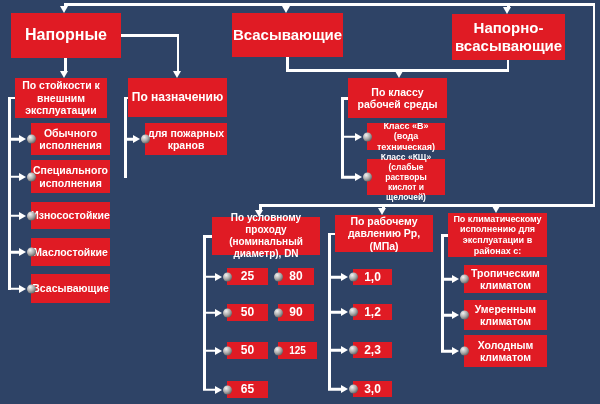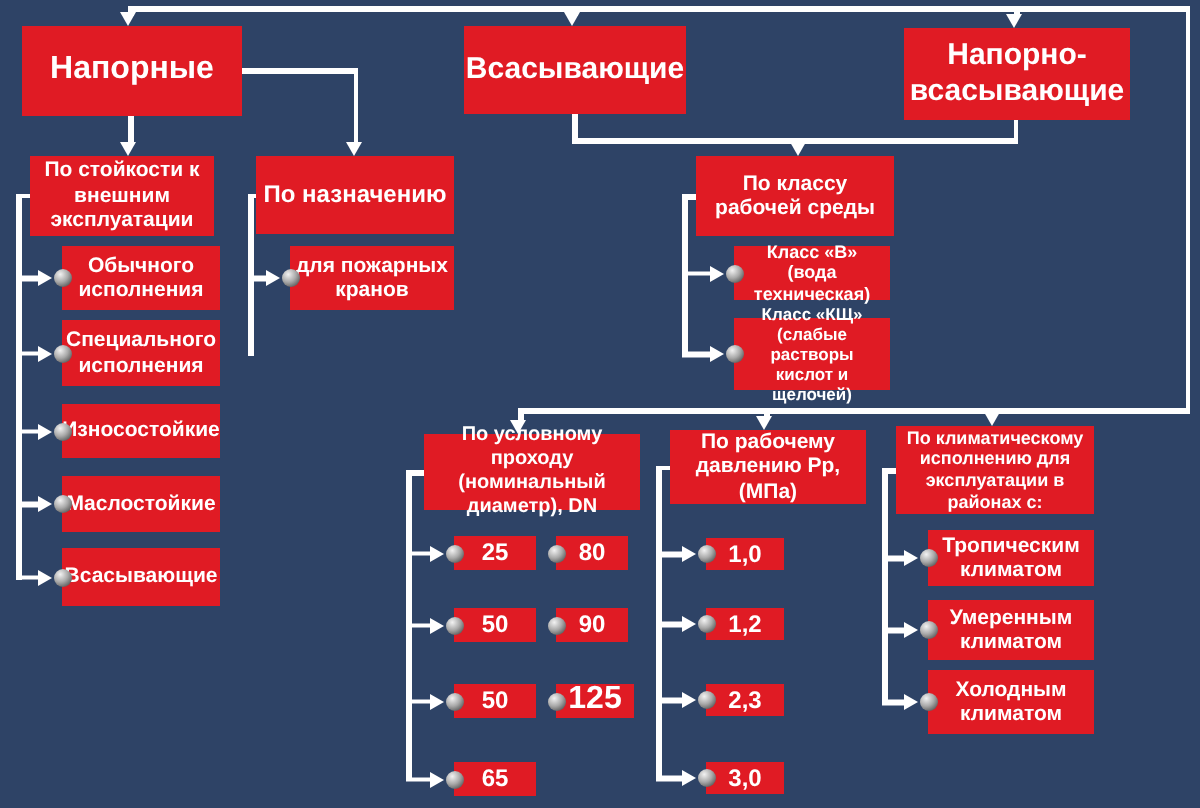--- a/index.html
+++ b/index.html
@@ -188,21 +188,21 @@
   </div>
 
   <div class="node" style="left:278px;top:268px;width:36px;height:17px;font-size:12px">
     <span class="ball"></span>
     <span class="lbl">80</span>
   </div>
   <div class="node" style="left:278px;top:304px;width:36px;height:17px;font-size:12px">
     <span class="ball"></span>
     <span class="lbl">90</span>
   </div>
-  <div class="node" style="left:278px;top:342px;width:39px;height:17px;font-size:16px">
+  <div class="node" style="left:278px;top:342px;width:39px;height:17px;font-size:10px">
     <span class="ball"></span>
     <span class="lbl">125</span>
   </div>
 
   <div class="node g-pr" style="left:353px;top:269px;width:39px;height:16px;font-size:12px">
     <span class="lead"></span>
       <span class="tip"></span>
       <span class="ball"></span>
     <span class="lbl">1,0</span>
   </div>

